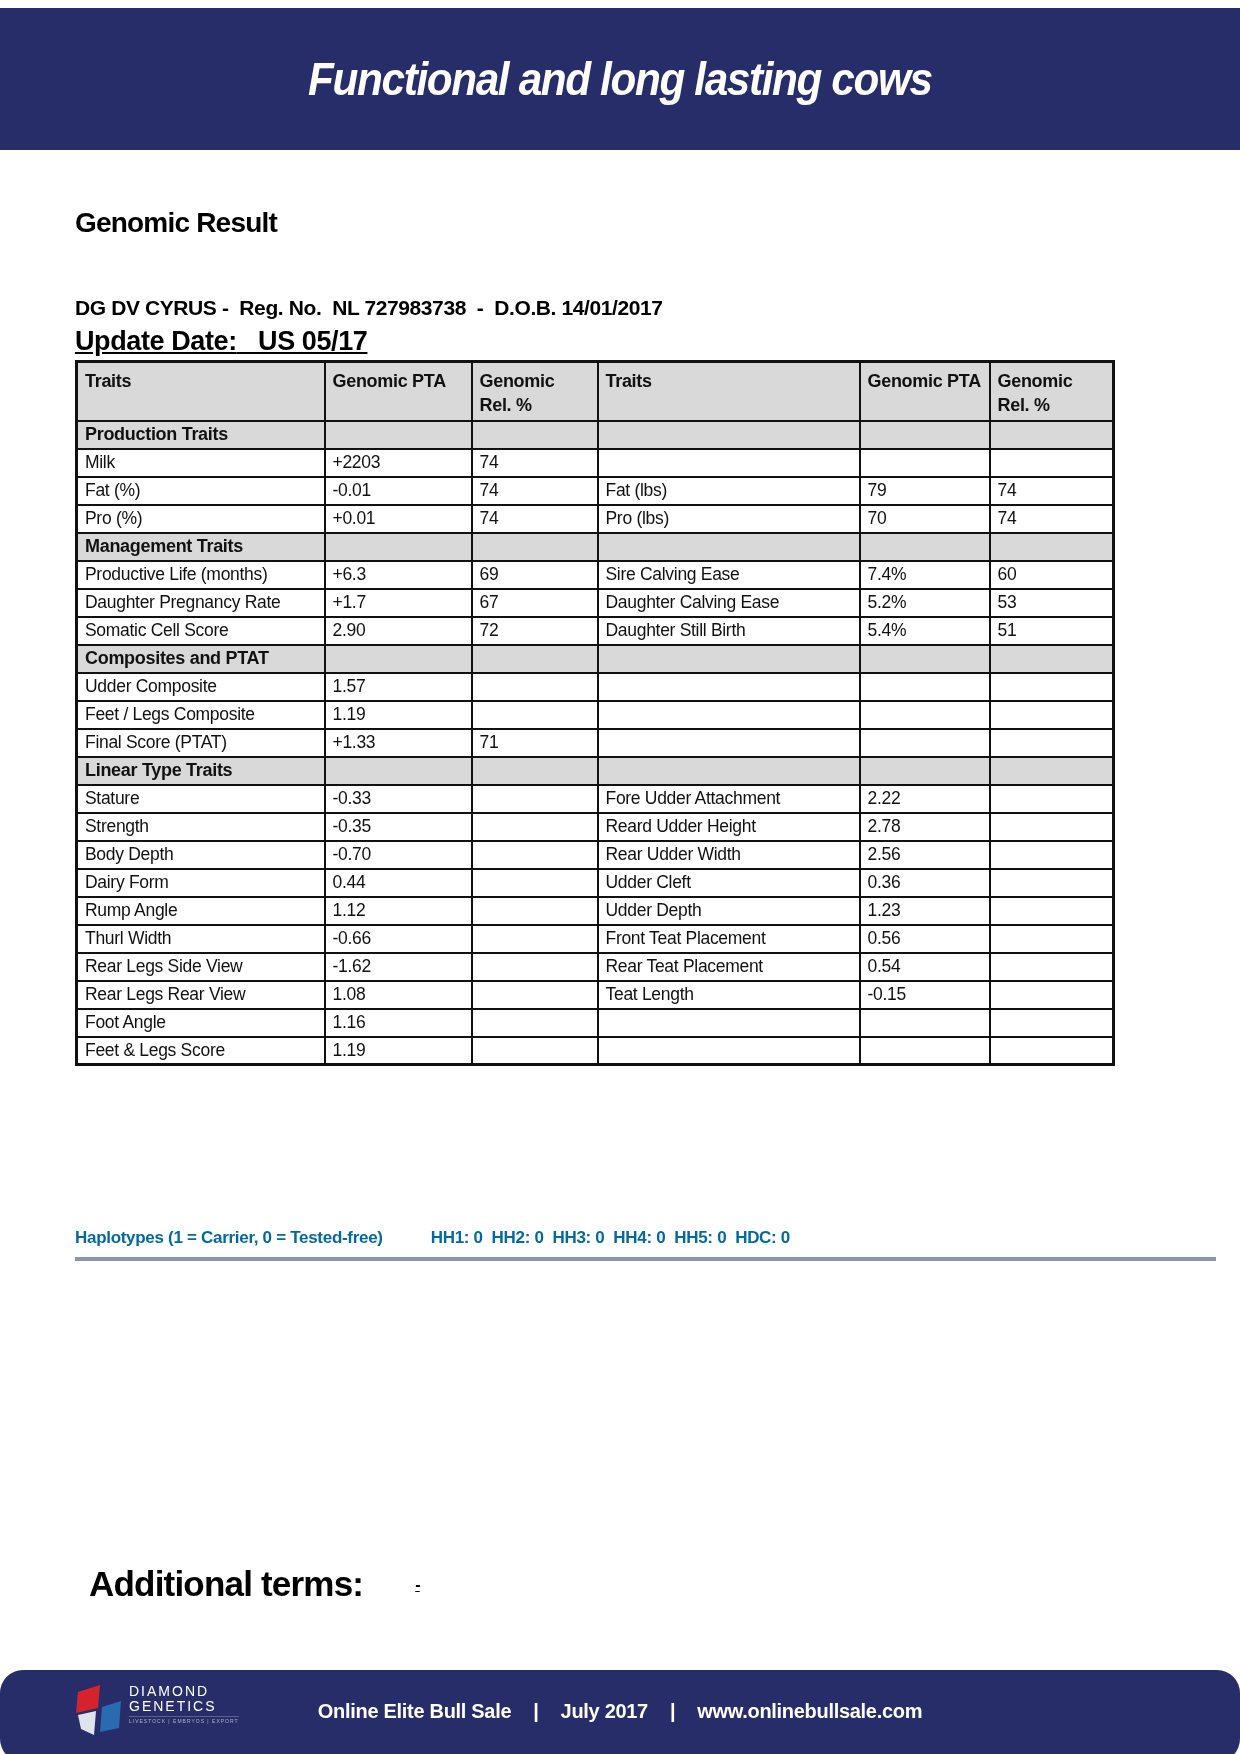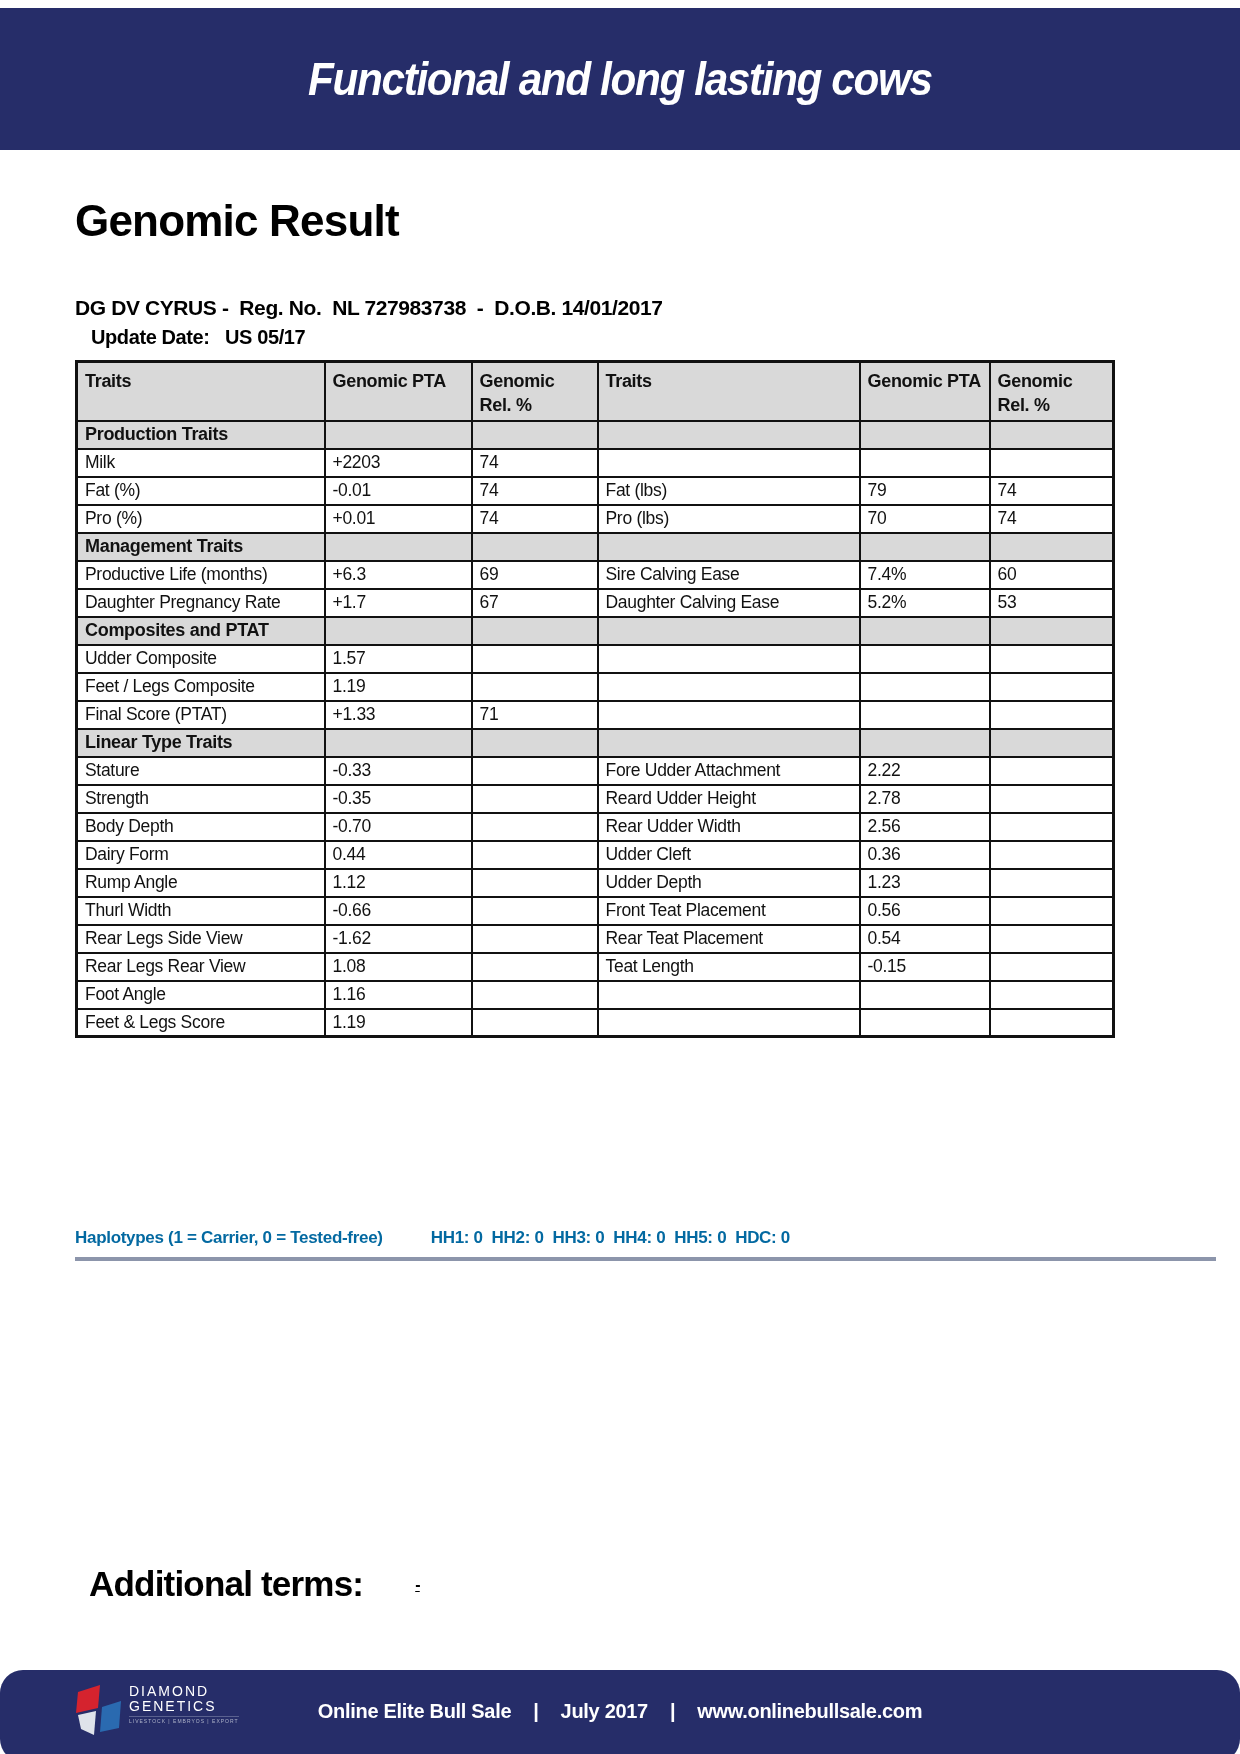--- a/index.html
+++ b/index.html
@@ -16,26 +16,26 @@
   body{font-family:"Liberation Sans",sans-serif;color:#1a1a1a;}
   .page{position:relative;width:1240px;height:1754px;background:#ffffff;overflow:hidden;margin:8px auto;}
 
   
   .banner{position:absolute;top:0;left:0;width:1240px;height:142px;background:var(--navy);
           display:flex;align-items:center;justify-content:center;}
   .banner-title{color:#ffffff;font-size:46px;font-weight:bold;font-style:italic;
                 letter-spacing:-1.5px;transform:scaleX(.92);}
 
   
-  .report-title{position:absolute;top:188px;left:75px;font-size:44px;font-weight:bold;
+  .report-title{position:absolute;top:199px;left:75px;font-size:28px;font-weight:bold;
                 letter-spacing:-0.8px;color:#000;}
   .subject-line{position:absolute;top:288px;left:75px;font-size:21px;font-weight:bold;
                 letter-spacing:-0.4px;color:#000;white-space:pre;}
-  .update-line{position:absolute;top:318px;left:91px;font-size:20px;font-weight:bold;
-               letter-spacing:-0.4px;color:#000;white-space:pre;}
+  .update-line{position:absolute;top:318px;left:75px;font-size:27px;font-weight:bold;
+               letter-spacing:-0.4px;color:#000;white-space:pre;text-decoration:underline;}
 
   
   .table-wrap{position:absolute;top:352px;left:75px;width:1037px;border-radius:10px;}
   table{border-collapse:collapse;table-layout:fixed;width:1037px;border:3px solid var(--border);}
   th,td{border:2px solid var(--border);font-size:17.5px;letter-spacing:-0.3px;
         padding:2px 7px;overflow:hidden;white-space:nowrap;color:#111;}
   th{background:var(--table-header-bg);text-align:left;vertical-align:top;
      font-weight:bold;height:56px;padding-top:6px;font-size:18px;white-space:normal;line-height:1.35;}
   td{height:28px;font-weight:normal;background:#fff;}
   td.section{background:var(--table-header-bg);font-weight:bold;font-size:18px;}
@@ -151,20 +151,28 @@
           </tr>
           <tr>
             <td>Daughter Pregnancy Rate</td>
             <td>+1.7</td>
             <td>67</td>
             <td>Daughter Calving Ease</td>
             <td>5.2%</td>
             <td>53</td>
           </tr>
           <tr>
+            <td>Somatic Cell Score</td>
+            <td>2.90</td>
+            <td>72</td>
+            <td>Daughter Still Birth</td>
+            <td>5.4%</td>
+            <td>51</td>
+          </tr>
+          <tr>
             <td class="section">Composites and PTAT</td>
             <td class="section"></td>
             <td class="section"></td>
             <td class="section"></td>
             <td class="section"></td>
             <td class="section"></td>
           </tr>
           <tr>
             <td>Udder Composite</td>
             <td>1.57</td>

